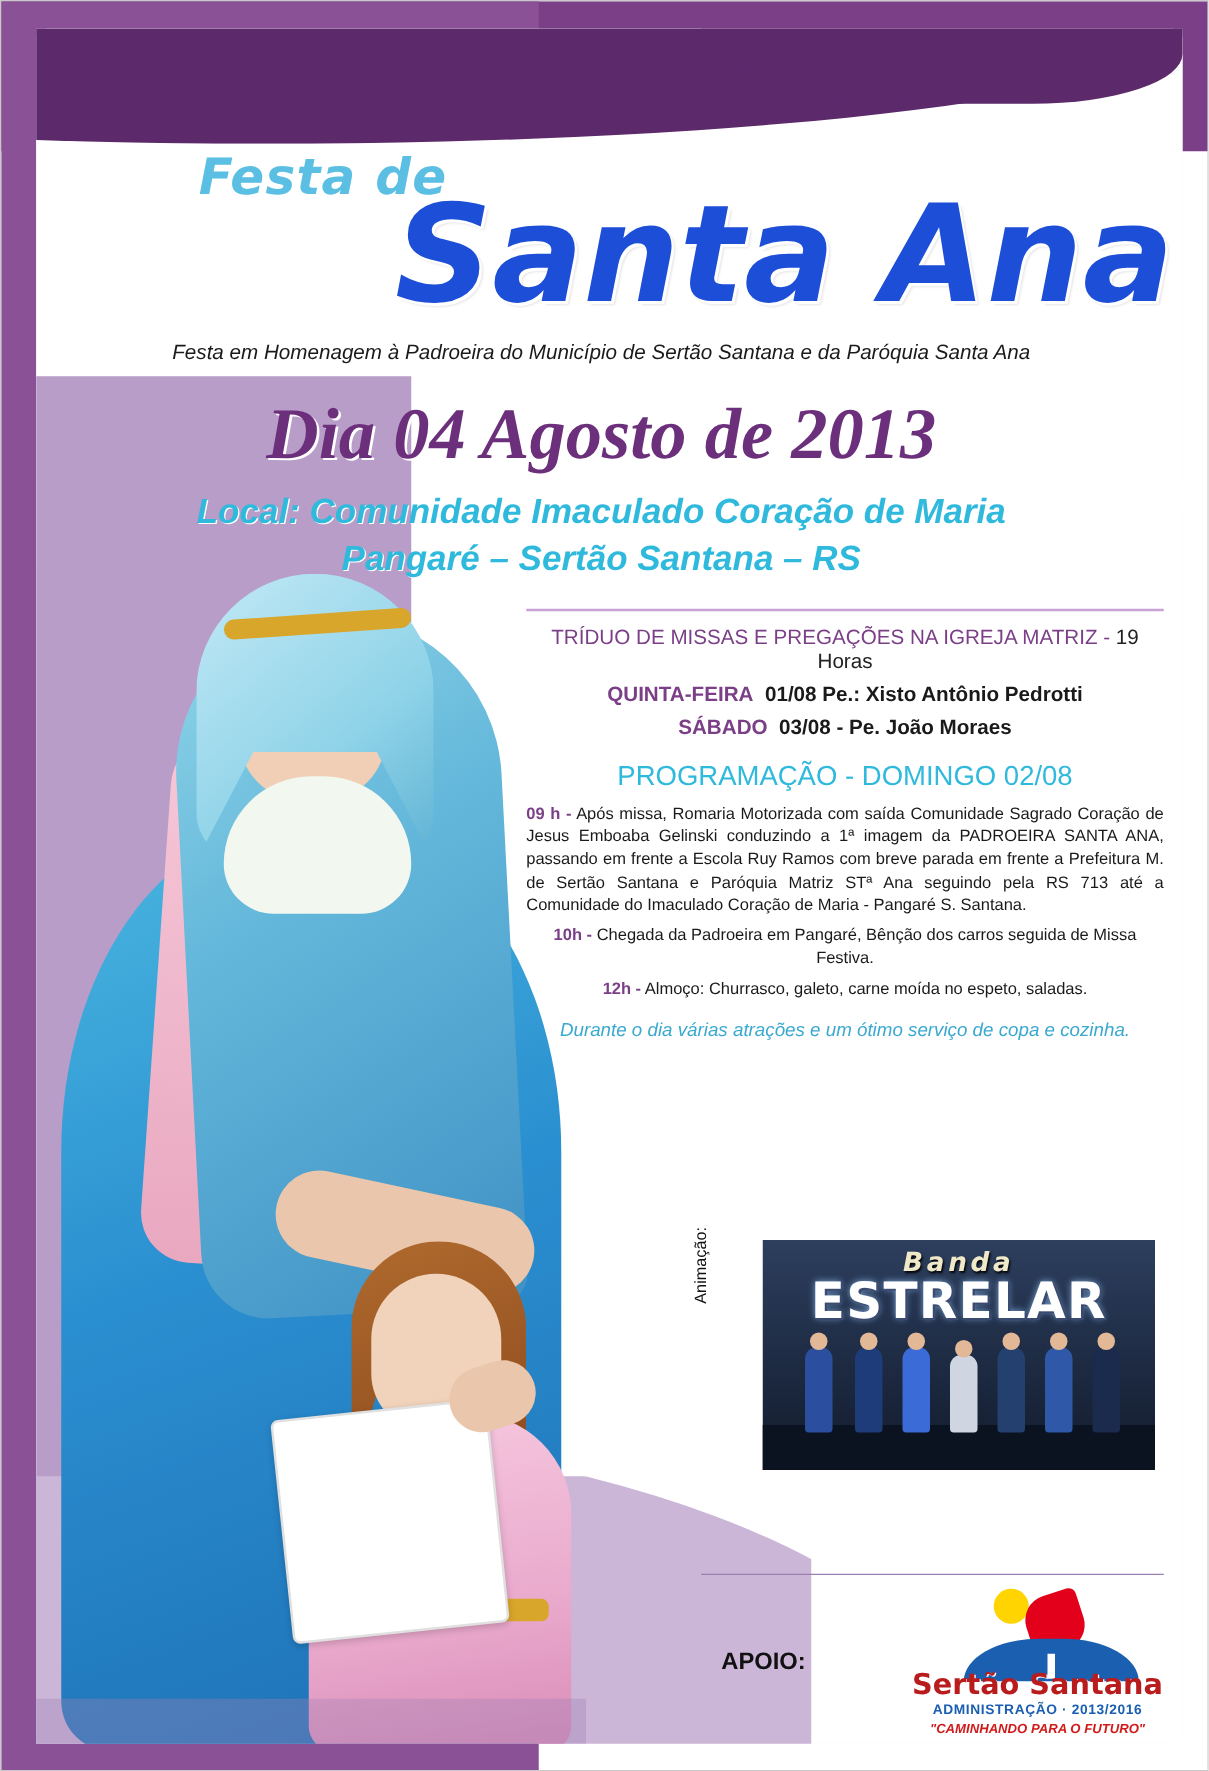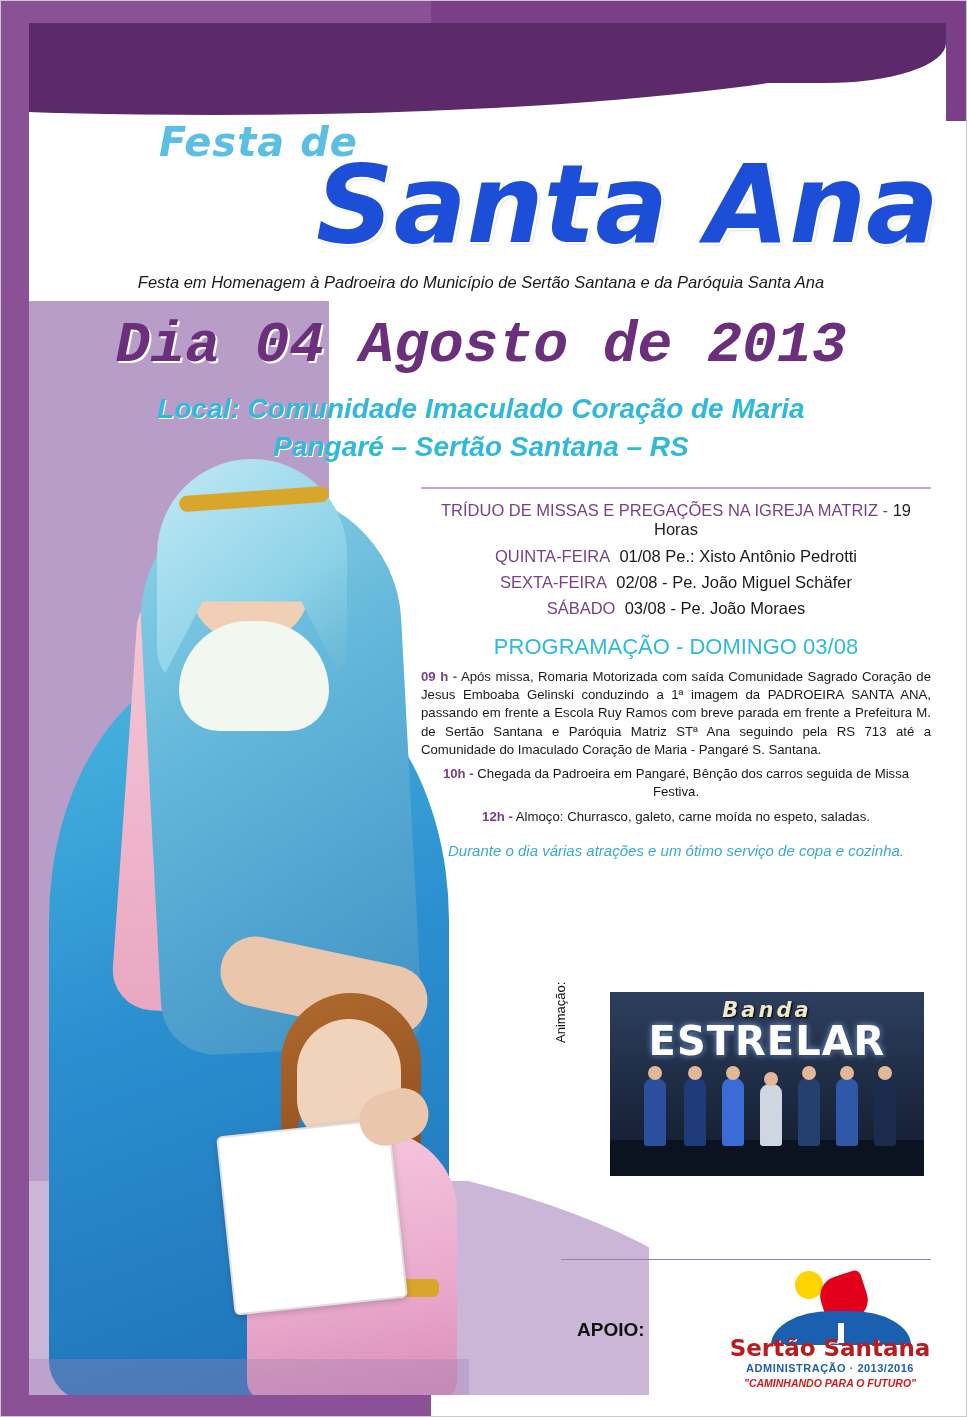--- a/index.html
+++ b/index.html
@@ -254,21 +254,21 @@
     text-align: center;
     font-family: "Liberation Sans", sans-serif;
     font-style: italic;
     font-size: 16.5px;
     color: #1a1a1a;
   }
   .dia {
     left: 30px; top: 312px;
     width: 900px;
     text-align: center;
-    font-family: Liberation Mono, monospace;
+    font-family: Liberation Serif, serif;
     font-style: italic;
     font-weight: bold;
     font-size: 58px;
     color: #6b2f7b;
     text-shadow: 2px 2px 0 #ffffff;
   }
   .local1 {
     left: 30px; top: 392px;
     width: 900px;
     text-align: center;
@@ -311,20 +311,21 @@
     color: #7a3f87;
     margin-bottom: 8px;
   }
   .triduo .dark { color: #222; }
   .tr-line {
     text-align: center;
     font-family: "Liberation Sans", sans-serif;
     font-size: 16.5px;
     color: #7a3f87;
     margin-bottom: 7px;
+    font-weight: bold;
   }
   .tr-line .dark { color: #1a1a1a; }
   .prog-title {
     text-align: center;
     font-family: "Liberation Sans", sans-serif;
     font-size: 22px;
     color: #2fb9dc;
     margin-top: 16px;
     margin-bottom: 8px;
   }
@@ -566,27 +567,24 @@
     <div class="hr-top"></div>
 
     <div class="triduo">
       <span>TRÍDUO DE MISSAS E PREGAÇÕES NA IGREJA MATRIZ -</span><span class="dark"> 19 Horas</span>
     </div>
 
     <div class="tr-line">
       <span>QUINTA-FEIRA</span>&nbsp;&nbsp;<span class="dark">01/08 Pe.: Xisto Antônio Pedrotti</span>
     </div>
     <div class="tr-line">
-      <span>SEXTA-FEIRA</span>&nbsp;&nbsp;<span class="dark">02/08 - Pe. João Miguel Schäfer</span>
-    </div>
-    <div class="tr-line">
       <span>SÁBADO</span>&nbsp;&nbsp;<span class="dark">03/08 - Pe. João Moraes</span>
     </div>
 
-    <div class="prog-title">PROGRAMAÇÃO - DOMINGO  03/08</div>
+    <div class="prog-title">PROGRAMAÇÃO - DOMINGO  02/08</div>
 
     <p class="prog-item">
       <span class="h">09 h -</span><span> Após missa, Romaria Motorizada com saída Comunidade Sagrado Coração de Jesus Emboaba Gelinski conduzindo a 1ª imagem da PADROEIRA SANTA ANA, passando em frente a Escola Ruy Ramos  com breve parada em frente  a  Prefeitura M. de Sertão Santana e Paróquia Matriz STª Ana  seguindo  pela RS 713 até a Comunidade do Imaculado  Coração  de  Maria - Pangaré S. Santana.</span>
     </p>
     <p class="prog-item prog-c">
       <span class="h">10h -</span><span> Chegada da Padroeira em Pangaré, Bênção dos carros seguida de Missa Festiva.</span>
     </p>
     <p class="prog-item prog-c">
       <span class="h">12h -</span><span> Almoço: Churrasco, galeto, carne moída no espeto, saladas.</span>
     </p>

